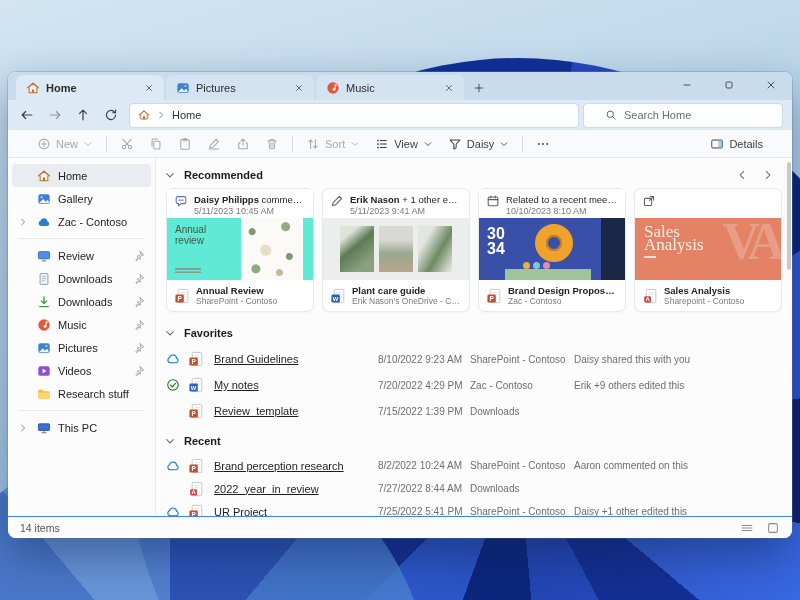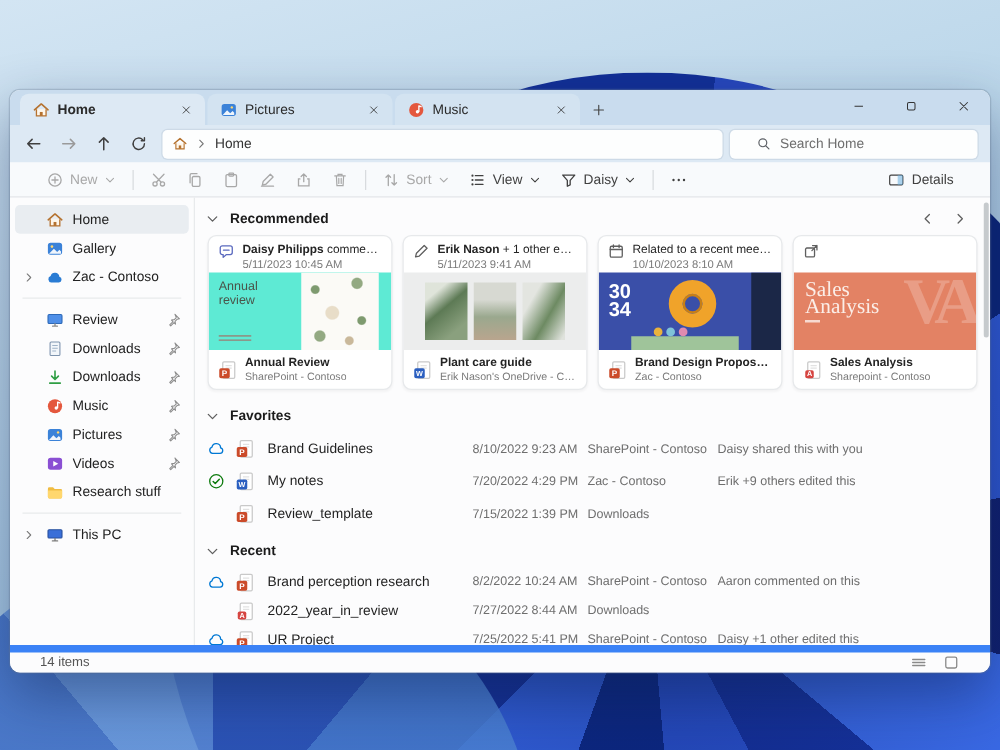--- a/index.html
+++ b/index.html
@@ -120,26 +120,26 @@
   
   .th4 { background:#e38264; }
   .th4 .wm { position:absolute; right:2px; top:-6px; font-family:Liberation Serif, serif; font-size:52px; font-weight:bold;
     color:rgba(255,255,255,.22); letter-spacing:-6px; }
   .th4 .ttl { position:absolute; left:9px; top:7px; font-family:"Liberation Serif", serif; font-size:17px; line-height:13px;
     color:#fbeee8; white-space:pre-line; }
   .th4 .bar { position:absolute; left:9px; bottom:22px; width:12px; height:2px; background:rgba(255,255,255,.7); }
 
   
   .frow { display:grid; grid-template-columns:22px 26px 164px 92px 104px auto; align-items:center; height:26px; margin-left:2px; }
-  .frow .fname { font-size:11px; color:#1f1f1f; white-space:nowrap; overflow:hidden; text-overflow:ellipsis; padding-right:8px; }
+  .frow .fname { font-size:11px; color:#1f1f1f; white-space:nowrap; overflow:hidden; text-overflow:ellipsis; padding-right:8px;text-decoration:underline; }
   .frow .fmeta { font-size:10px; color:#6e6e6e; white-space:nowrap; overflow:hidden; }
   .recent-group .frow { height:23px; }
 
   
-  .statusbar { height:22px; border-top:6px solid #3b82f6; display:flex; align-items:center; padding:0 24px; font-size:10.5px;
+  .statusbar { height:22px; border-top:1px solid #3b82f6; display:flex; align-items:center; padding:0 12px; font-size:10.5px;
     color:#555; flex:0 0 auto; background:#fcfcfd; }
   .sbicons { margin-left:auto; display:flex; gap:12px; color:#8a8a8a; }
 
   .mt6 { margin-top:6px; } .mt2 { margin-top:2px; }
 </style>
 </head>
 <body>
 
 <svg width="0" height="0" style="position:absolute" aria-hidden="true">
 <defs>

